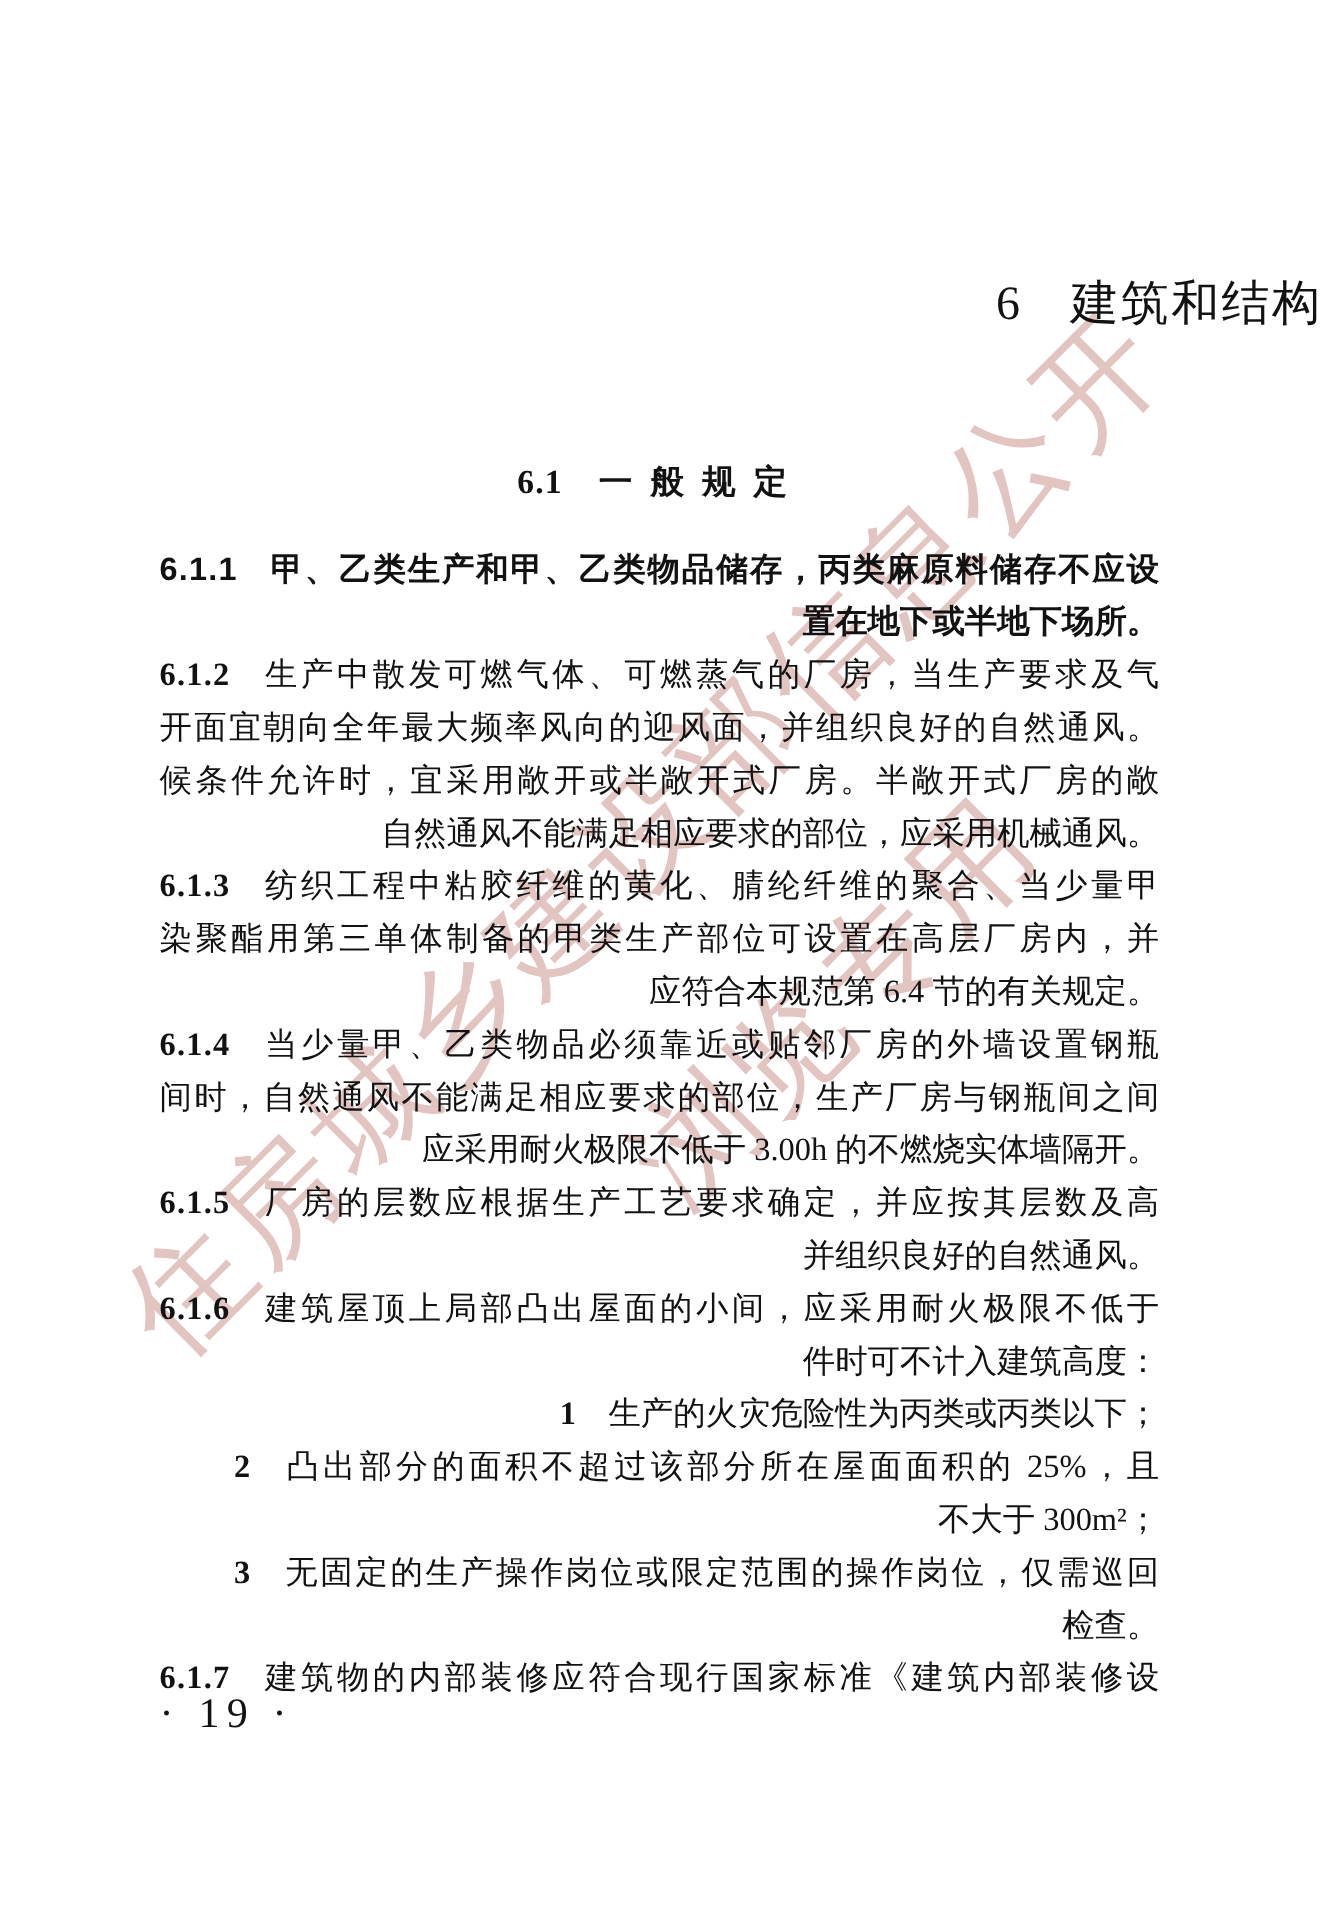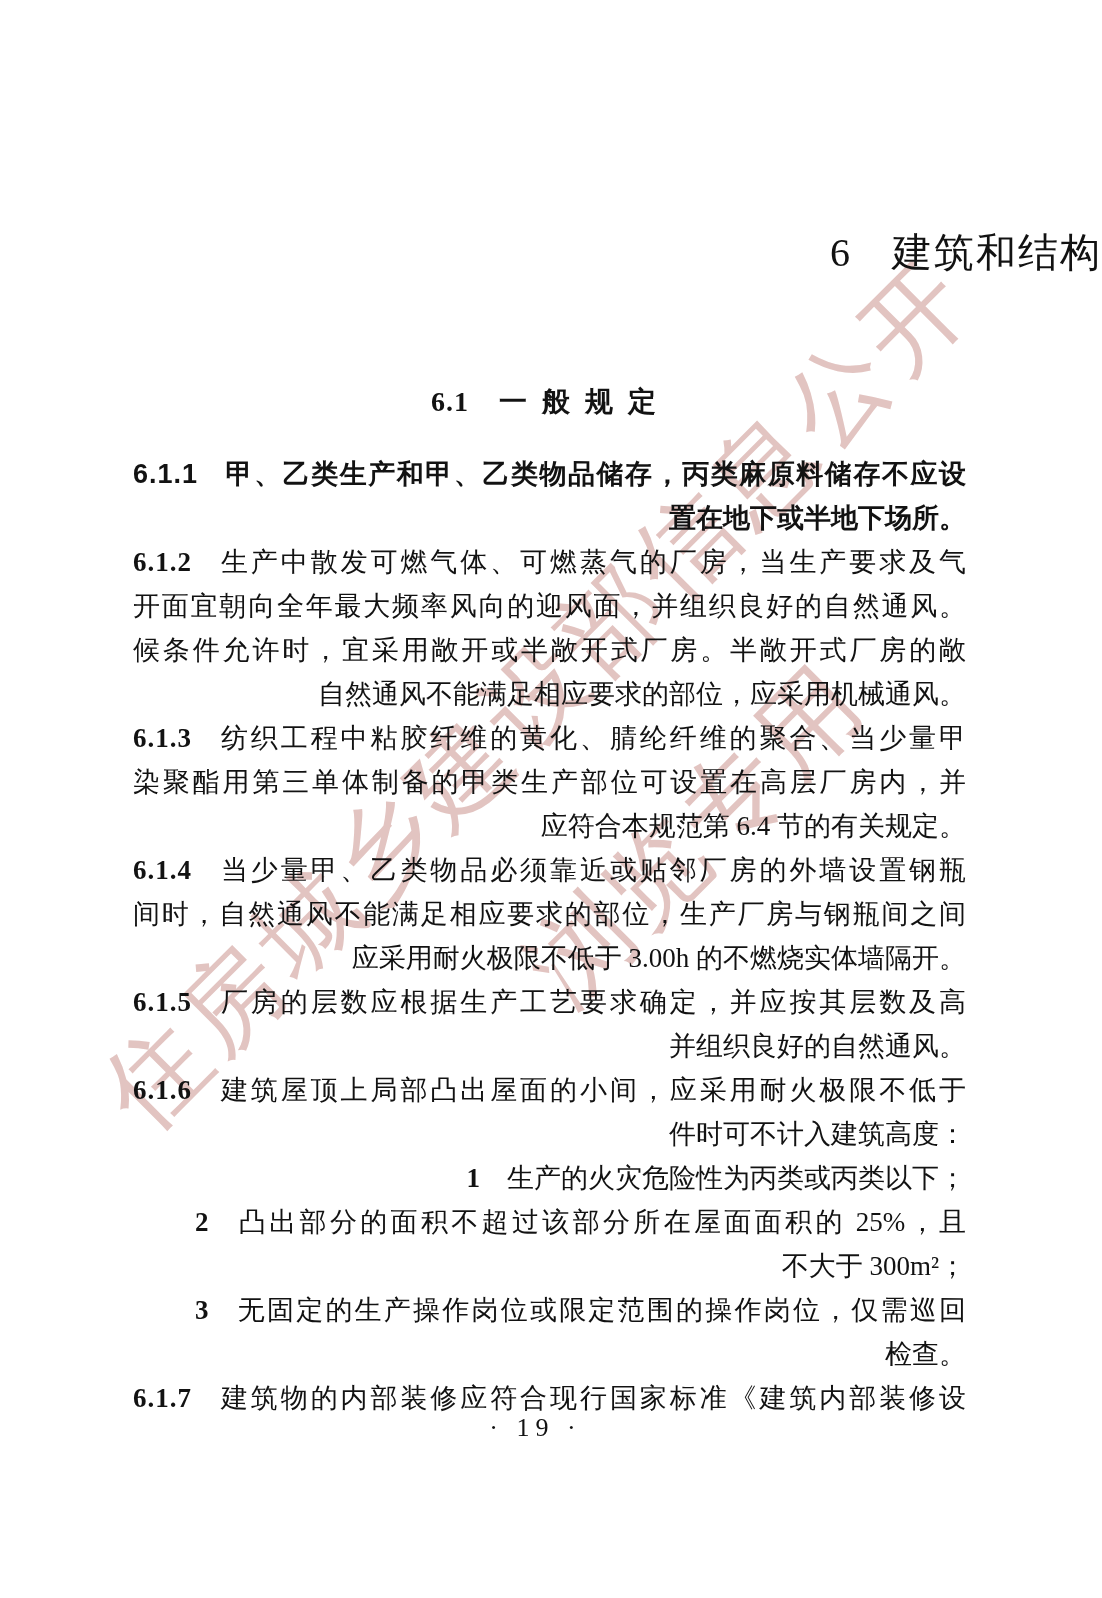--- a/index.html
+++ b/index.html
@@ -77,22 +77,22 @@
   }
   .line .num{
     font-weight:700;
     letter-spacing:1px;
     margin-right:26px;
   }
   .line.item{padding-left:62px;}
   .page-num{
     position:absolute;top:1408px;left:0;width:833px;
     margin-left:133px;
-    text-align:center;
-    font-size:26px;line-height:40px;
+    text-align:left;
+    font-size:35px;line-height:40px;
     letter-spacing:6px;
     padding-right:28px;
     box-sizing:border-box;
   }
 </style>
 </head>
 <body>
 
 <div class="page">
 

